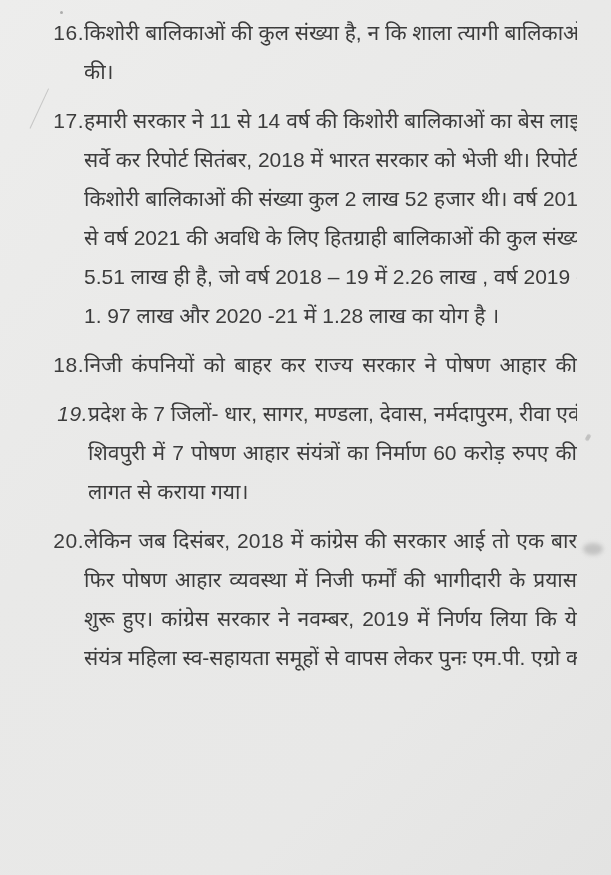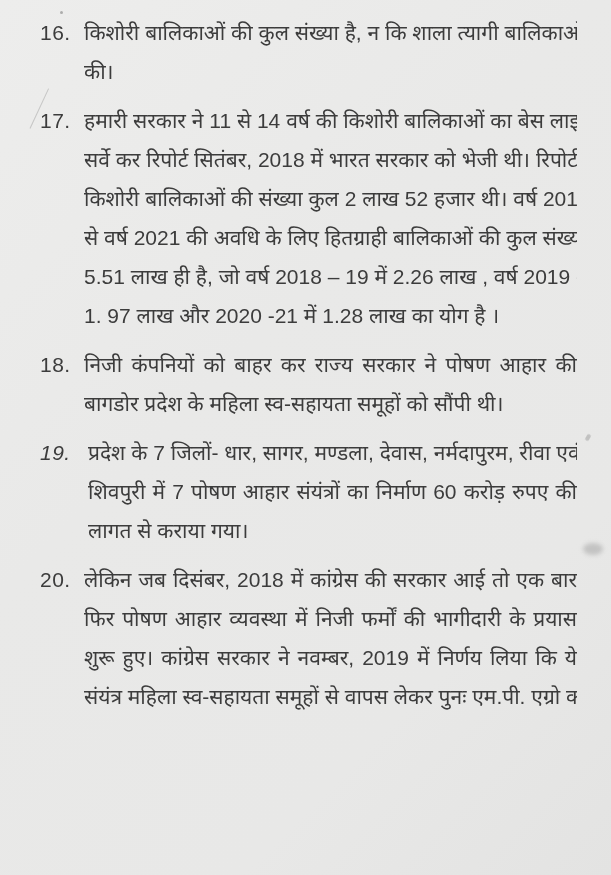--- a/index.html
+++ b/index.html
@@ -28,20 +28,21 @@
     line-height: 39px;
   }
   .para {
     display: flex;
     align-items: flex-start;
     margin-bottom: 10px;
   }
   .para-num {
     flex: 0 0 44px;
     letter-spacing: 0.5px;
+    text-align: right;
   }
   .para-lines {
     flex: 1 1 auto;
     min-width: 0;
   }
   .line {
     text-align: justify;
     text-align-last: justify;
     white-space: nowrap;
     overflow: hidden;
@@ -112,21 +113,20 @@
         <div class="line">से वर्ष 2021 की अवधि के लिए हितग्राही बालिकाओं की कुल संख्या</div>
         <div class="line">5.51 लाख ही है, जो वर्ष 2018 – 19 में 2.26 लाख , वर्ष 2019 -20 में</div>
         <div class="line end">1. 97 लाख और 2020 -21 में 1.28 लाख का योग  है ।</div>
       </div>
     </div>
 
     <div class="para">
       <div class="para-num">18.</div>
       <div class="para-lines">
         <div class="line">निजी कंपनियों को बाहर कर राज्य सरकार ने पोषण आहार की</div>
-        <div class="line end">बागडोर प्रदेश के महिला स्व-सहायता समूहों को सौंपी थी।</div>
       </div>
     </div>
 
     <div class="para indent-more">
       <div class="para-num">19.</div>
       <div class="para-lines">
         <div class="line">प्रदेश के 7 जिलों- धार, सागर, मण्डला, देवास, नर्मदापुरम, रीवा एवं</div>
         <div class="line">शिवपुरी में 7 पोषण आहार संयंत्रों का निर्माण 60 करोड़ रुपए की</div>
         <div class="line end">लागत से कराया गया।</div>
       </div>

